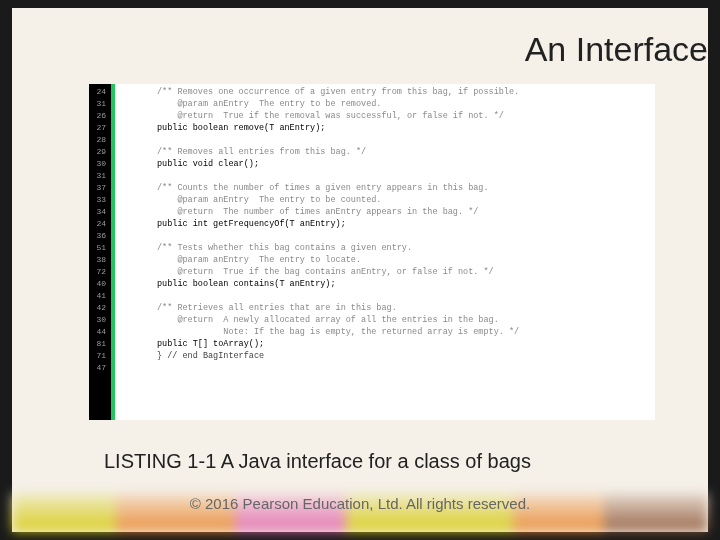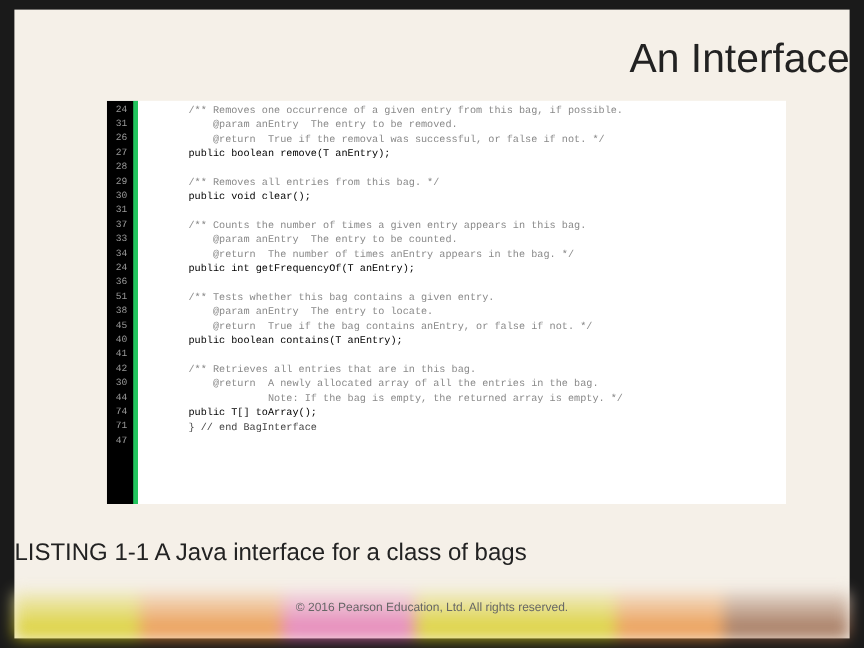--- a/index.html
+++ b/index.html
@@ -87,30 +87,31 @@
     white-space: pre;
   }
   .code-lines .row { height: 12px; margin-left: 36px; }
   .kw { color: #000; font-weight: normal; }
   .cm { color: #8a8a8a; }
   .caption {
     position: absolute;
     top: 442px;
     left: 0;
     right: 0;
+    padding-left: 92px;
     font-size: 20px;
     color: #222;
   }
   .copyright {
     position: absolute;
     bottom: 20px;
     left: 0;
     right: 0;
     text-align: center;
-    font-size: 10px;
+    font-size: 15px;
     color: #666;
   }
 </style>
 </head>
 <body>
 
 <div class="slide-bg">
   <div class="bottom-blur"></div>
 
   <h1 class="title">An Interface</h1>
@@ -125,27 +126,27 @@
         <div>29</div>
         <div>30</div>
         <div>31</div>
         <div>37</div>
         <div>33</div>
         <div>34</div>
         <div>24</div>
         <div>36</div>
         <div>51</div>
         <div>38</div>
-        <div>45</div>
+        <div>72</div>
         <div>40</div>
         <div>41</div>
         <div>42</div>
         <div>30</div>
         <div>44</div>
-        <div>74</div>
+        <div>81</div>
         <div>71</div>
         <div>47</div>
       </div>
     <div class="code-lines" id="codelines"><div class="row"><span class="cm">/** Removes one occurrence of a given entry from this bag, if possible.</span></div><div class="row"><span class="cm">    @param anEntry  The entry to be removed.</span></div><div class="row"><span class="cm">    @return  True if the removal was successful, or false if not. */</span></div><div class="row"><span class="kw">public boolean remove(T anEntry);</span></div><div class="row"></div><div class="row"><span class="cm">/** Removes all entries from this bag. */</span></div><div class="row"><span class="kw">public void clear();</span></div><div class="row"></div><div class="row"><span class="cm">/** Counts the number of times a given entry appears in this bag.</span></div><div class="row"><span class="cm">    @param anEntry  The entry to be counted.</span></div><div class="row"><span class="cm">    @return  The number of times anEntry appears in the bag. */</span></div><div class="row"><span class="kw">public int getFrequencyOf(T anEntry);</span></div><div class="row"></div><div class="row"><span class="cm">/** Tests whether this bag contains a given entry.</span></div><div class="row"><span class="cm">    @param anEntry  The entry to locate.</span></div><div class="row"><span class="cm">    @return  True if the bag contains anEntry, or false if not. */</span></div><div class="row"><span class="kw">public boolean contains(T anEntry);</span></div><div class="row"></div><div class="row"><span class="cm">/** Retrieves all entries that are in this bag.</span></div><div class="row"><span class="cm">    @return  A newly allocated array of all the entries in the bag.</span></div><div class="row"><span class="cm">             Note: If the bag is empty, the returned array is empty. */</span></div><div class="row"><span class="kw">public T[] toArray();</span></div><div class="row">} // end BagInterface</div></div>
   </div>
 
   <div class="caption">LISTING 1-1 A Java interface for a class of bags</div>
 
   <div class="copyright">© 2016 Pearson Education, Ltd.  All rights reserved.</div>
 </div>

